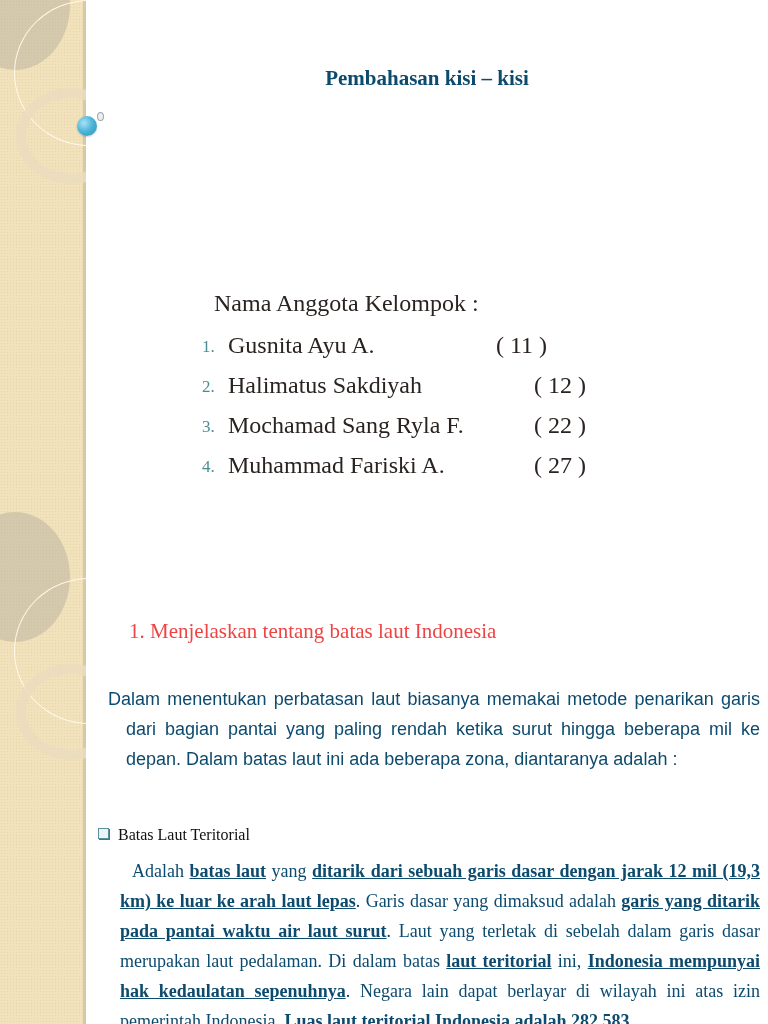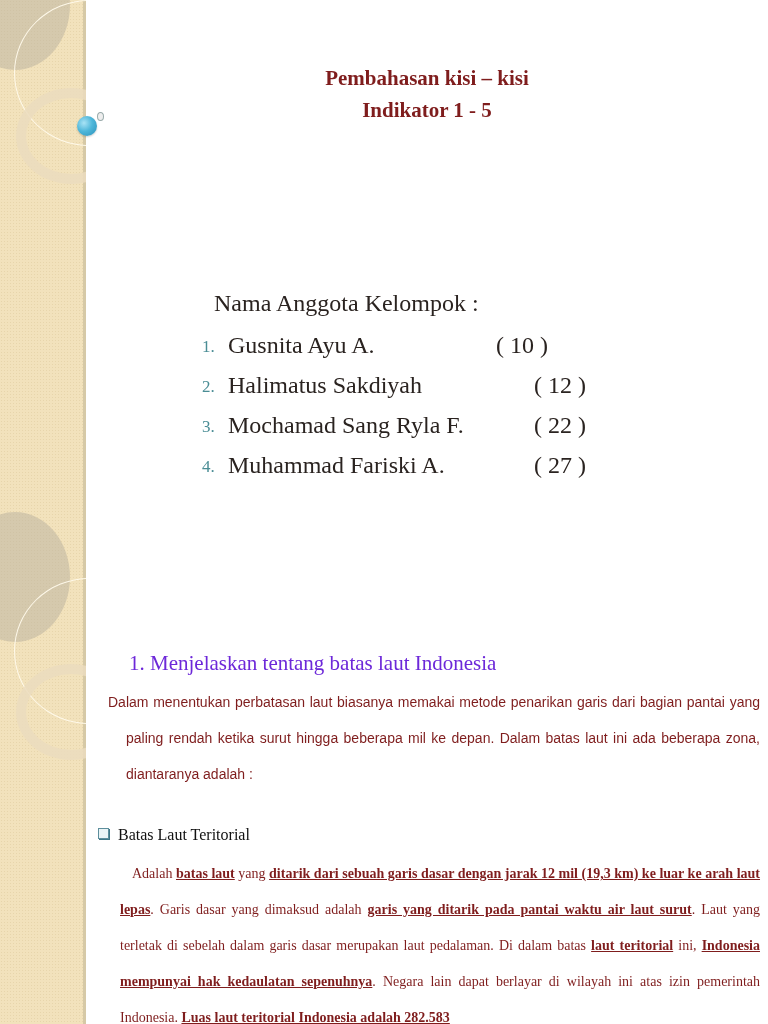--- a/index.html
+++ b/index.html
@@ -6,29 +6,29 @@
   body { width:768px; height:1024px; overflow:hidden; background:#ffffff; position:relative; font-family:"Liberation Serif", serif; }
   .sidebar { position:absolute; left:0; top:0; width:83px; height:1024px;
     background-color:#f2e2bc;
     background-image: radial-gradient(rgba(200,175,120,0.25) 1px, transparent 1px);
     background-size:3px 3px; }
   .sidebar-edge { position:absolute; left:83px; top:0; width:3px; height:1024px; background:#d6c9a6; }
   .deco { position:absolute; left:0; top:0; width:86px; height:1024px; overflow:hidden; }
   .shade { position:absolute; border-radius:50%; background:rgba(190,180,160,0.55); }
   .ring { position:absolute; border-radius:50%; box-sizing:border-box; }
   .slide { position:absolute; left:86px; width:682px; }
-  .title { color:#7f1d1d; font-weight:bold; font-size:21px; text-align:center; position:absolute; left:0; width:682px; }
+  .title { color:#0c4a6e; font-weight:bold; font-size:21px; text-align:center; position:absolute; left:0; width:682px; }
   .members { position:absolute; left:116px; top:290px; color:#2a2320; font-size:24px; }
   .members .label { position:absolute; left:12px; top:0; white-space:nowrap; }
   .member { position:absolute; left:0; white-space:nowrap; }
   .member .num { position:absolute; left:0; color:#4a8d95; font-size:17px; top:5px; }
   .member .name { position:absolute; left:26px; }
   .member .abs { position:absolute; }
-  .heading2 { position:absolute; left:43px; top:651px; color:#6d28d9; font-size:21px; white-space:nowrap; }
-  .para { position:absolute; color:#7f1d1d; font-size:14px; line-height:36px; text-align:justify; }
+  .heading2 { position:absolute; left:43px; top:619px; color:#ef4444; font-size:21px; white-space:nowrap; }
+  .para { position:absolute; color:#0c4a6e; font-size:18px; line-height:30px; text-align:justify; }
   .bullet { position:absolute; left:12px; top:826px; font-size:16px; color:#111; white-space:nowrap; }
   .bullet .box { display:inline-block; width:9px; height:9px; border:1.5px solid #5d8e9c; background:#eaf4f6; box-shadow:1px 1px 0 #3f7787; margin-right:9px; vertical-align:1px; }
   b { font-weight:bold;text-decoration:underline; }
   .sphere { position:absolute; left:77px; top:116px; width:20px; height:20px; border-radius:50%;
     background: radial-gradient(circle at 35% 35%, #a9e3f5 0%, #4fb7da 45%, #2a8fb8 100%); box-shadow:0 1px 2px rgba(0,0,0,0.2); }
   .sphere-mark { position:absolute; left:97px; top:112px; width:5px; height:7px; border:1px solid #9aa; border-radius:50%; background:#eee; }
 </style>
 </head>
 <body>
 
@@ -44,28 +44,27 @@
   <div class="shade" style="left:-40px;top:512px;width:110px;height:130px;"></div>
   <div class="ring" style="left:14px;top:578px;width:150px;height:146px;border:1.5px solid rgba(255,250,235,0.95);"></div>
   <div class="ring" style="left:16px;top:664px;width:110px;height:96px;border:10px solid rgba(235,220,190,0.85);"></div>
 </div>
 
 <div class="sphere"></div>
 <div class="sphere-mark"></div>
 
 <div class="slide" style="top:0;height:512px;">
   <div class="title" style="top:66px;">Pembahasan kisi – kisi</div>
-  <div class="title" style="top:98px;">Indikator  1 - 5</div>
 
   <div class="members">
     <div class="label">Nama Anggota Kelompok :</div>
     <div class="member" style="top:42px;">
       <span class="num">1.</span>
       <span class="name">Gusnita Ayu A.</span>
-      <span class="abs" style="left:294px;">( 10 )</span>
+      <span class="abs" style="left:294px;">( 11 )</span>
     </div>
     <div class="member" style="top:82px;">
       <span class="num">2.</span>
       <span class="name">Halimatus Sakdiyah</span>
       <span class="abs" style="left:332px;">( 12 )</span>
     </div>
     <div class="member" style="top:122px;">
       <span class="num">3.</span>
       <span class="name">Mochamad Sang Ryla F.</span>
       <span class="abs" style="left:332px;">( 22 )</span>

